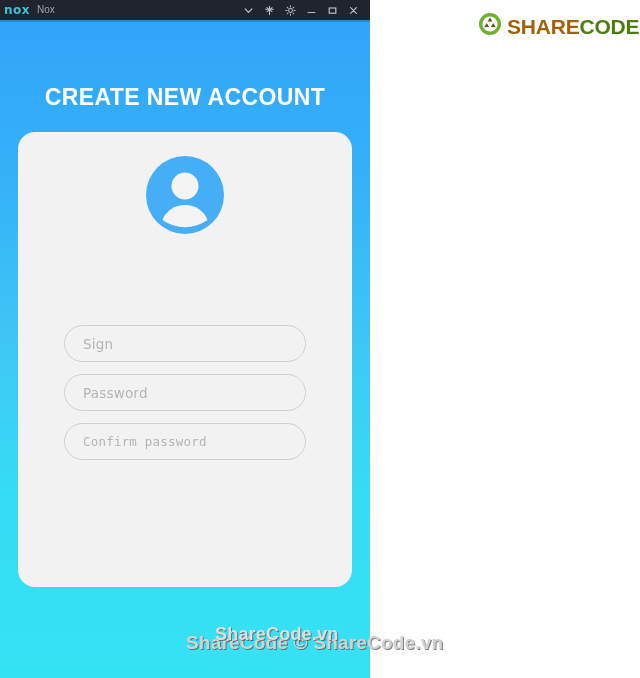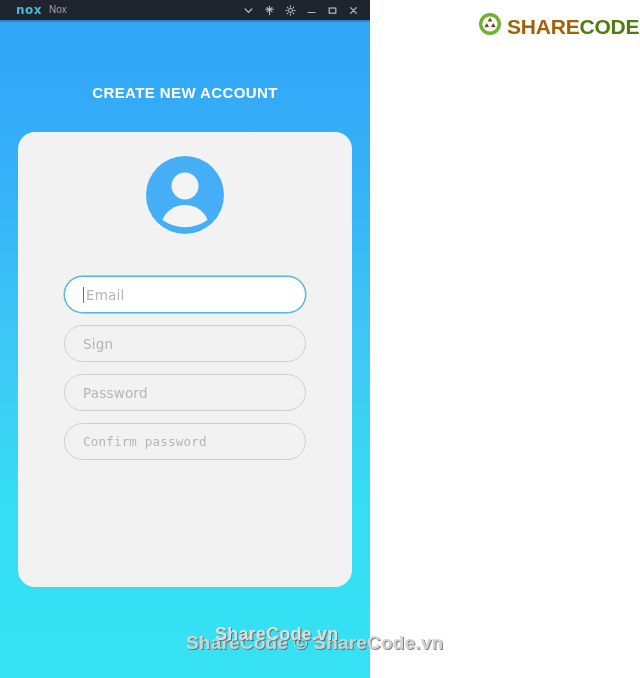--- a/index.html
+++ b/index.html
@@ -28,21 +28,21 @@
   
   #title-bar {
     position: absolute;
     left: 0; top: 0;
     width: 370px;
     height: 22px;
     background: #20252d;
     display: flex;
     align-items: center;
     box-sizing: border-box;
-    padding: 0 6px 0 16px;
+    padding: 0 6px 0 4px;
     border-bottom: 2px solid #2f86c5;
   }
   .nox-logo {
     font-family: "DejaVu Sans", sans-serif;
     font-size: 12px;
     font-weight: bold;
     color: #3fbfd8;
     letter-spacing: 0.5px;
     line-height: 1;
     margin-right: 7px;
@@ -82,21 +82,21 @@
     overflow: hidden;
   }
 
   #page-title {
     position: absolute;
     left: 0;
     top: 62px;
     width: 370px;
     text-align: center;
     color: #ffffff;
-    font-size: 15px;
+    font-size: 23px;
     font-weight: bold;
     letter-spacing: 0.4px;
   }
 
   
   #signup-card {
     position: absolute;
     left: 18px;
     top: 110px;
     width: 334px;
@@ -282,24 +282,20 @@
     <div id="signup-card">
 
       <div id="avatar">
         <svg width="82" height="82" viewBox="0 0 82 82">
           <circle cx="41" cy="41" r="39" fill="#45aef7"></circle>
           <circle cx="41" cy="32" r="13.5" fill="#f4f4f4"></circle>
           <path d="M18.5 66 A23.5 21 0 0 1 63.5 66 A39 39 0 0 1 18.5 66 Z" fill="#f4f4f4"></path>
         </svg>
       </div>
 
-      <div class="field focused" id="field-email">
-        <span class="caret"></span>
-          <span class="ph">Email</span>
-      </div>
 
       <div class="field" id="field-name">
         <span class="ph">Sign</span>
       </div>
 
       <div class="field mono" id="field-confirm">
         <span class="ph">Confirm password</span>
       </div>
 
       <div class="field" id="field-password">

